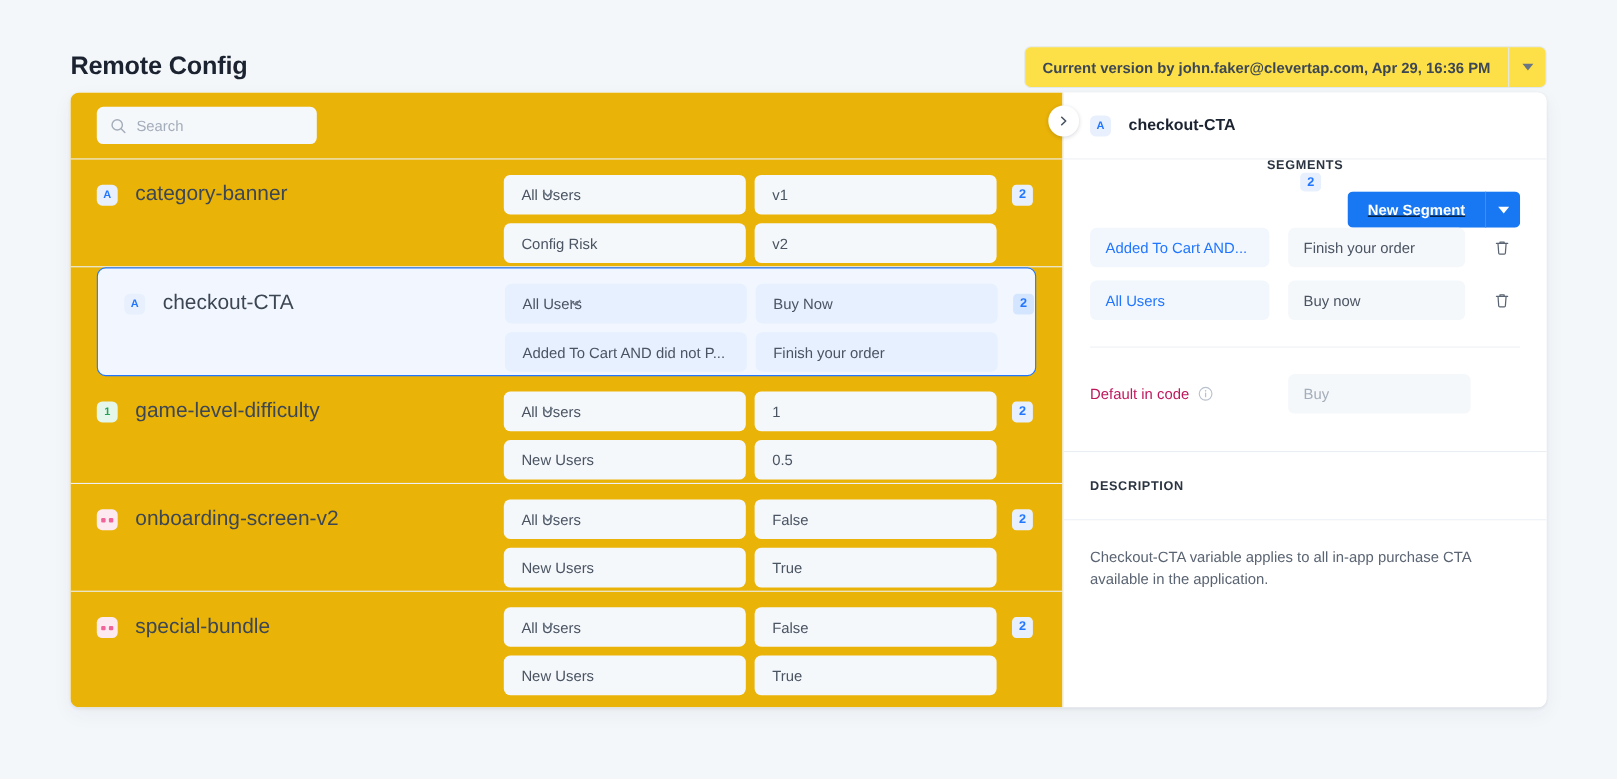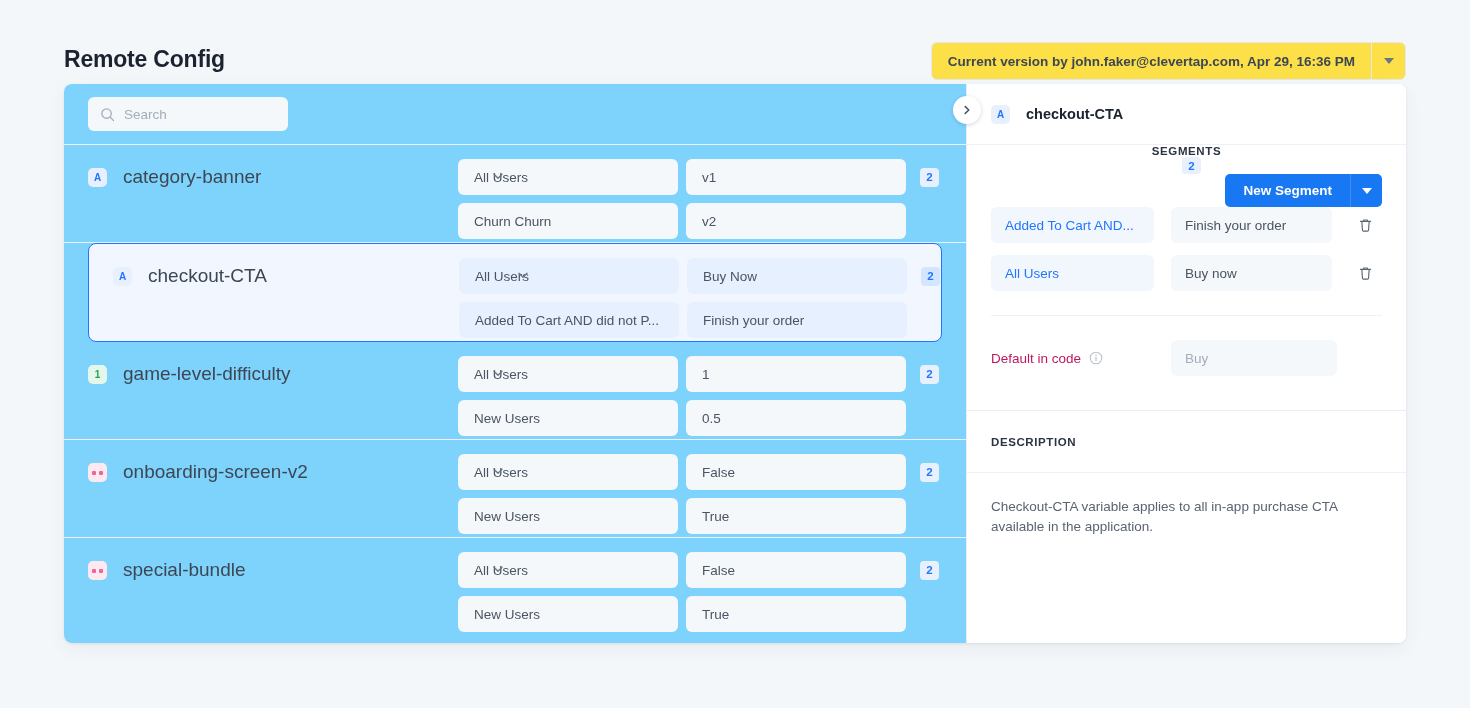--- a/index.html
+++ b/index.html
@@ -56,21 +56,21 @@
     border-radius: 8px;
     box-shadow: 0 1px 3px rgba(16,30,54,0.07), 0 6px 18px rgba(16,30,54,0.05);
     display: flex;
     overflow: hidden;
   }
 
   
   .list-pane {
     width: 902px;
     position: relative;
-    background: #7dd3fc;
+    background: #eab308;
     overflow: hidden;
   }
   .search-bar-row {
     height: 61px;
     display: flex; align-items: center;
     padding: 0 24px;
     border-bottom: 1px solid #edf1f5;
   }
   .search-box {
     width: 200px; height: 34px;
@@ -196,20 +196,21 @@
   }
   .segments-label {
     font-size: 11.5px; font-weight: 700; color: #2b3441; letter-spacing: 0.6px;
   }
   .new-seg-wrap {
     margin-left: auto;
     display: flex; align-items: stretch;
     height: 36px;
     border-radius: 5px;
     overflow: hidden;
+    text-decoration: underline;
   }
   .new-seg-btn {
     background: #1877f2;
     color: #fff;
     font-size: 13.5px; font-weight: 700;
     padding: 0 18px;
     display: flex; align-items: center;
     border: none; cursor: pointer;
     font-family: inherit;
   }
@@ -335,21 +336,21 @@
           <div class="row-chevron"><svg width="14" height="14" viewBox="0 0 14 14">
               <polyline points="3,5.3 7,9.3 11,5.3" fill="none" stroke="#6b7684" stroke-width="1.3" stroke-linecap="round" stroke-linejoin="round"></polyline>
             </svg></div>
           <div class="cells-col">
             <div class="cell-line">
               <div class="cell segment">All Users</div>
               <div class="cell value">v1</div>
               <span class="count-badge">2</span>
             </div>
             <div class="cell-line">
-              <div class="cell segment">Churn Churn</div>
+              <div class="cell segment">Config Risk</div>
               <div class="cell value">v2</div>
             </div>
           </div>
         </div>
         <div class="var-row selected">
           <div class="var-name-col">
             <span class="type-badge string">A</span>
             <span class="var-name">checkout-CTA</span>
           </div>
           <div class="row-chevron"><svg width="14" height="14" viewBox="0 0 14 14">

